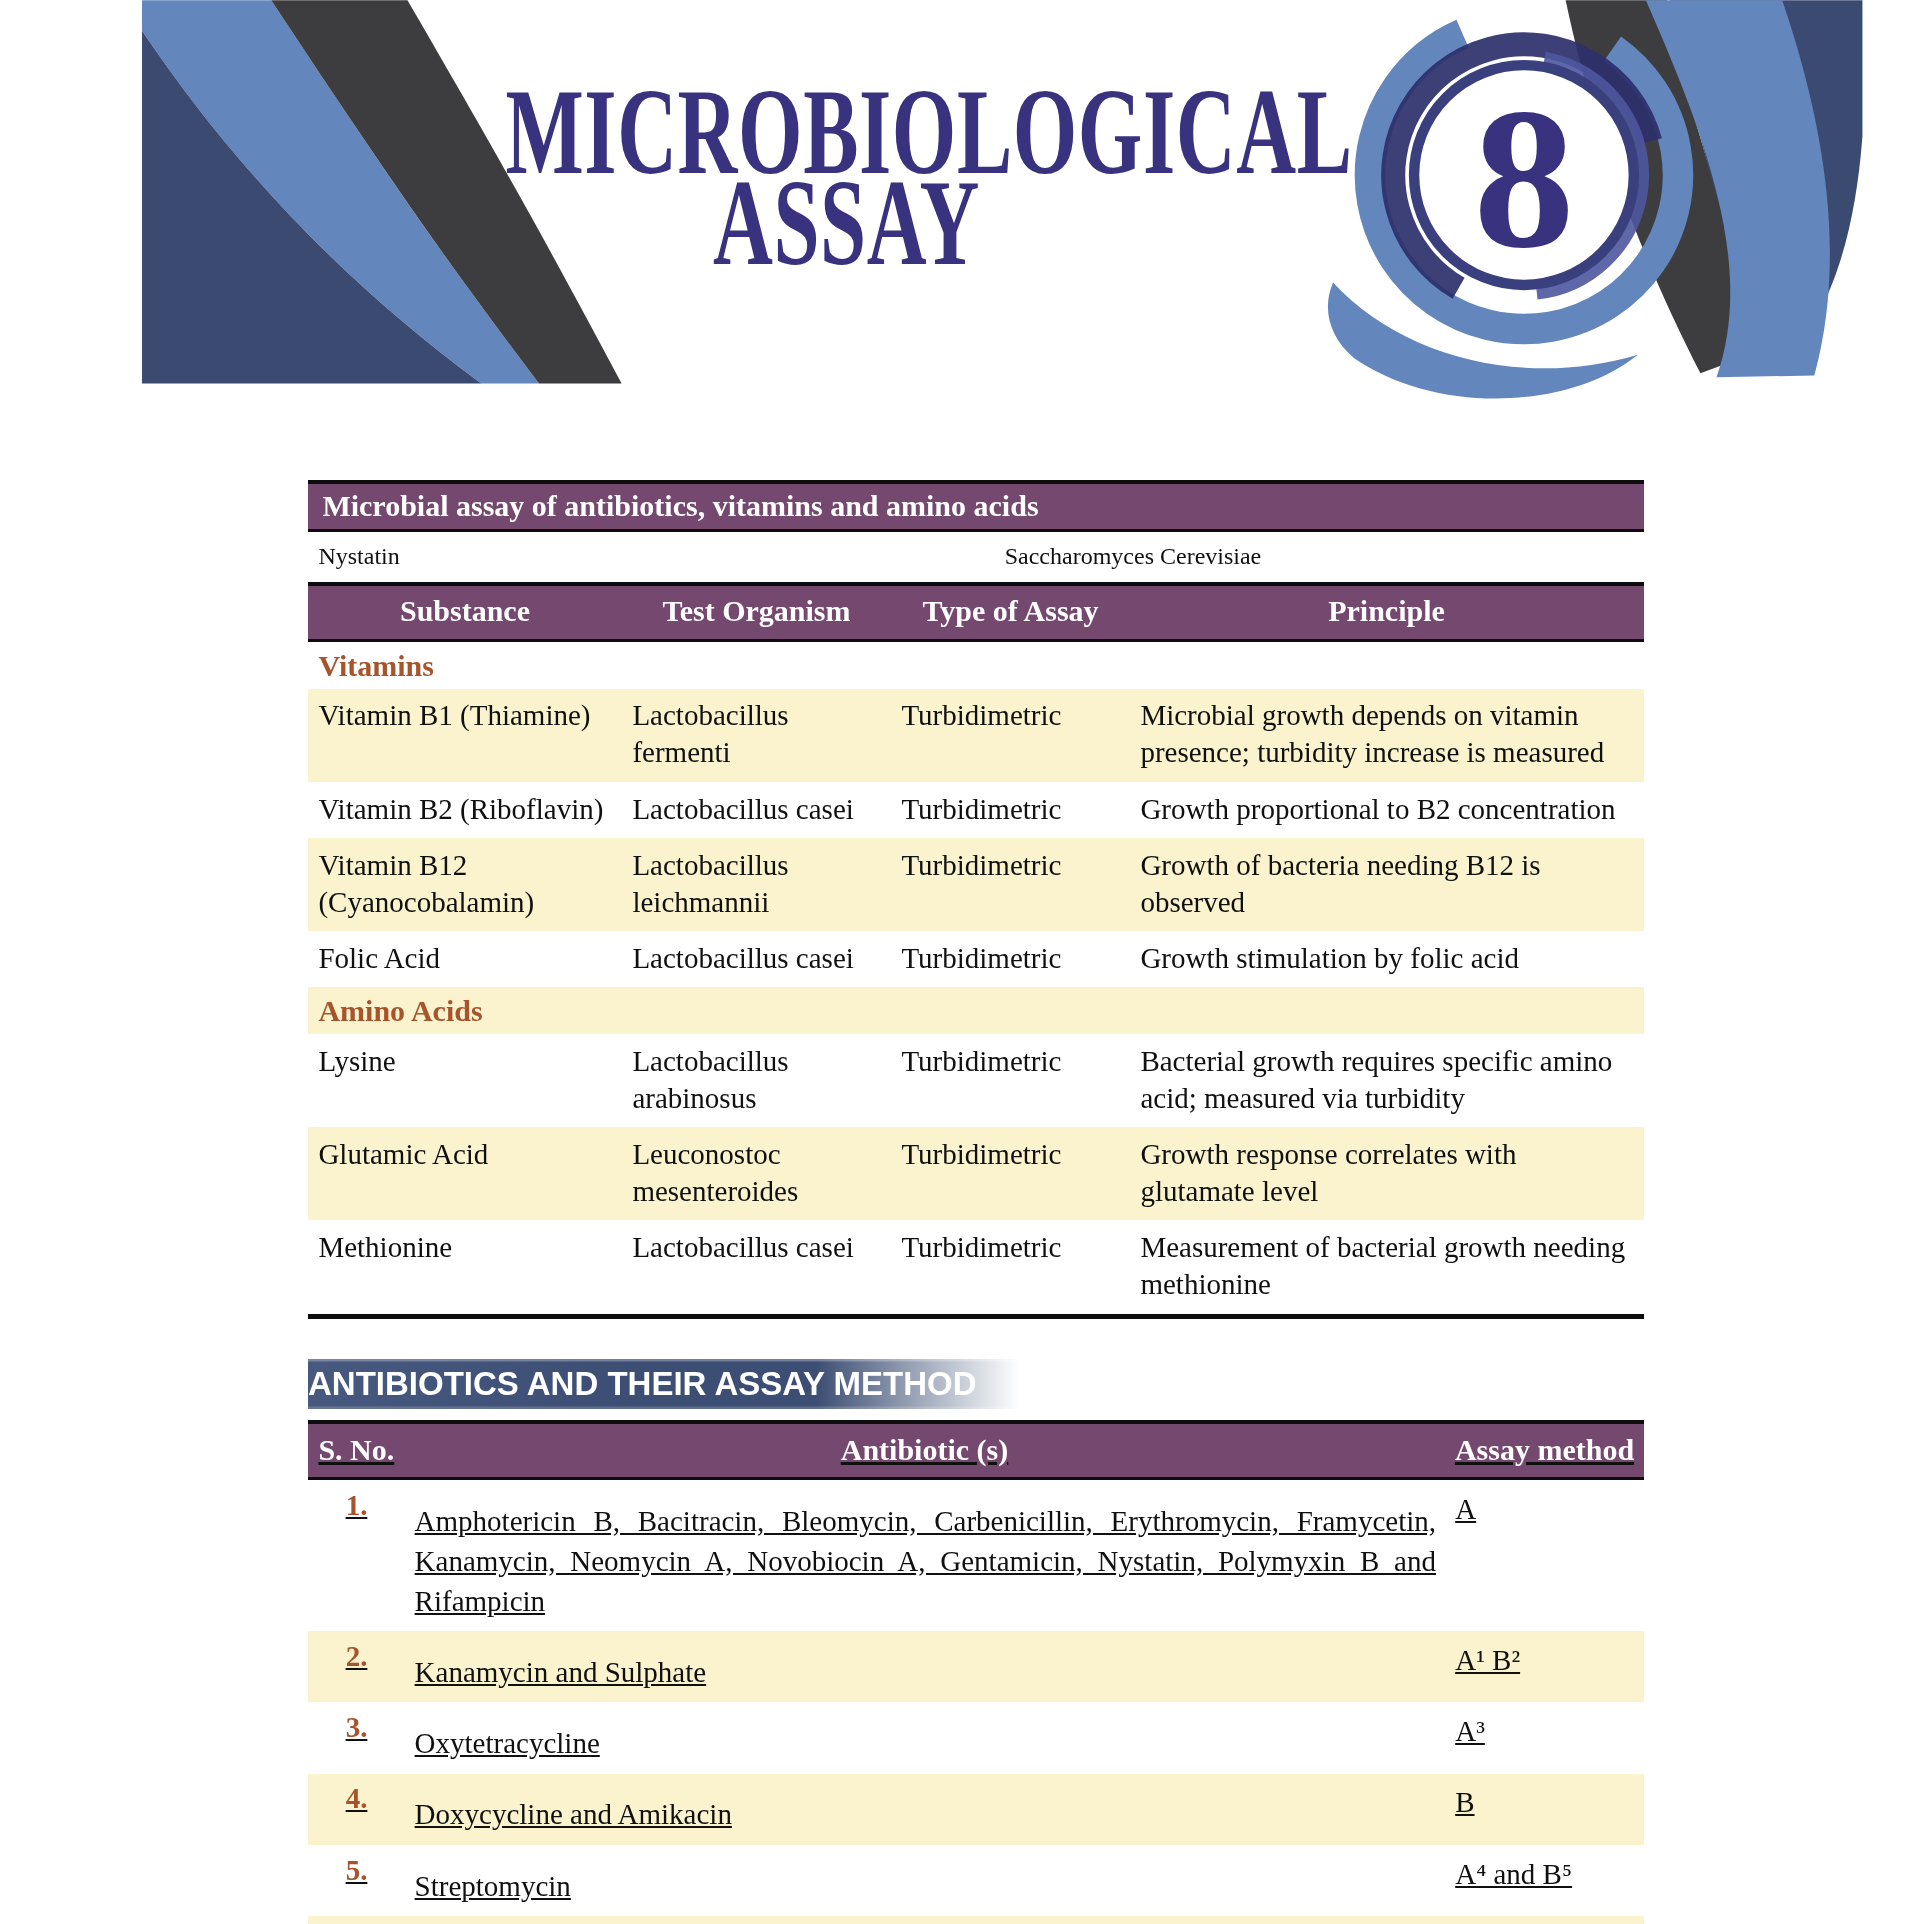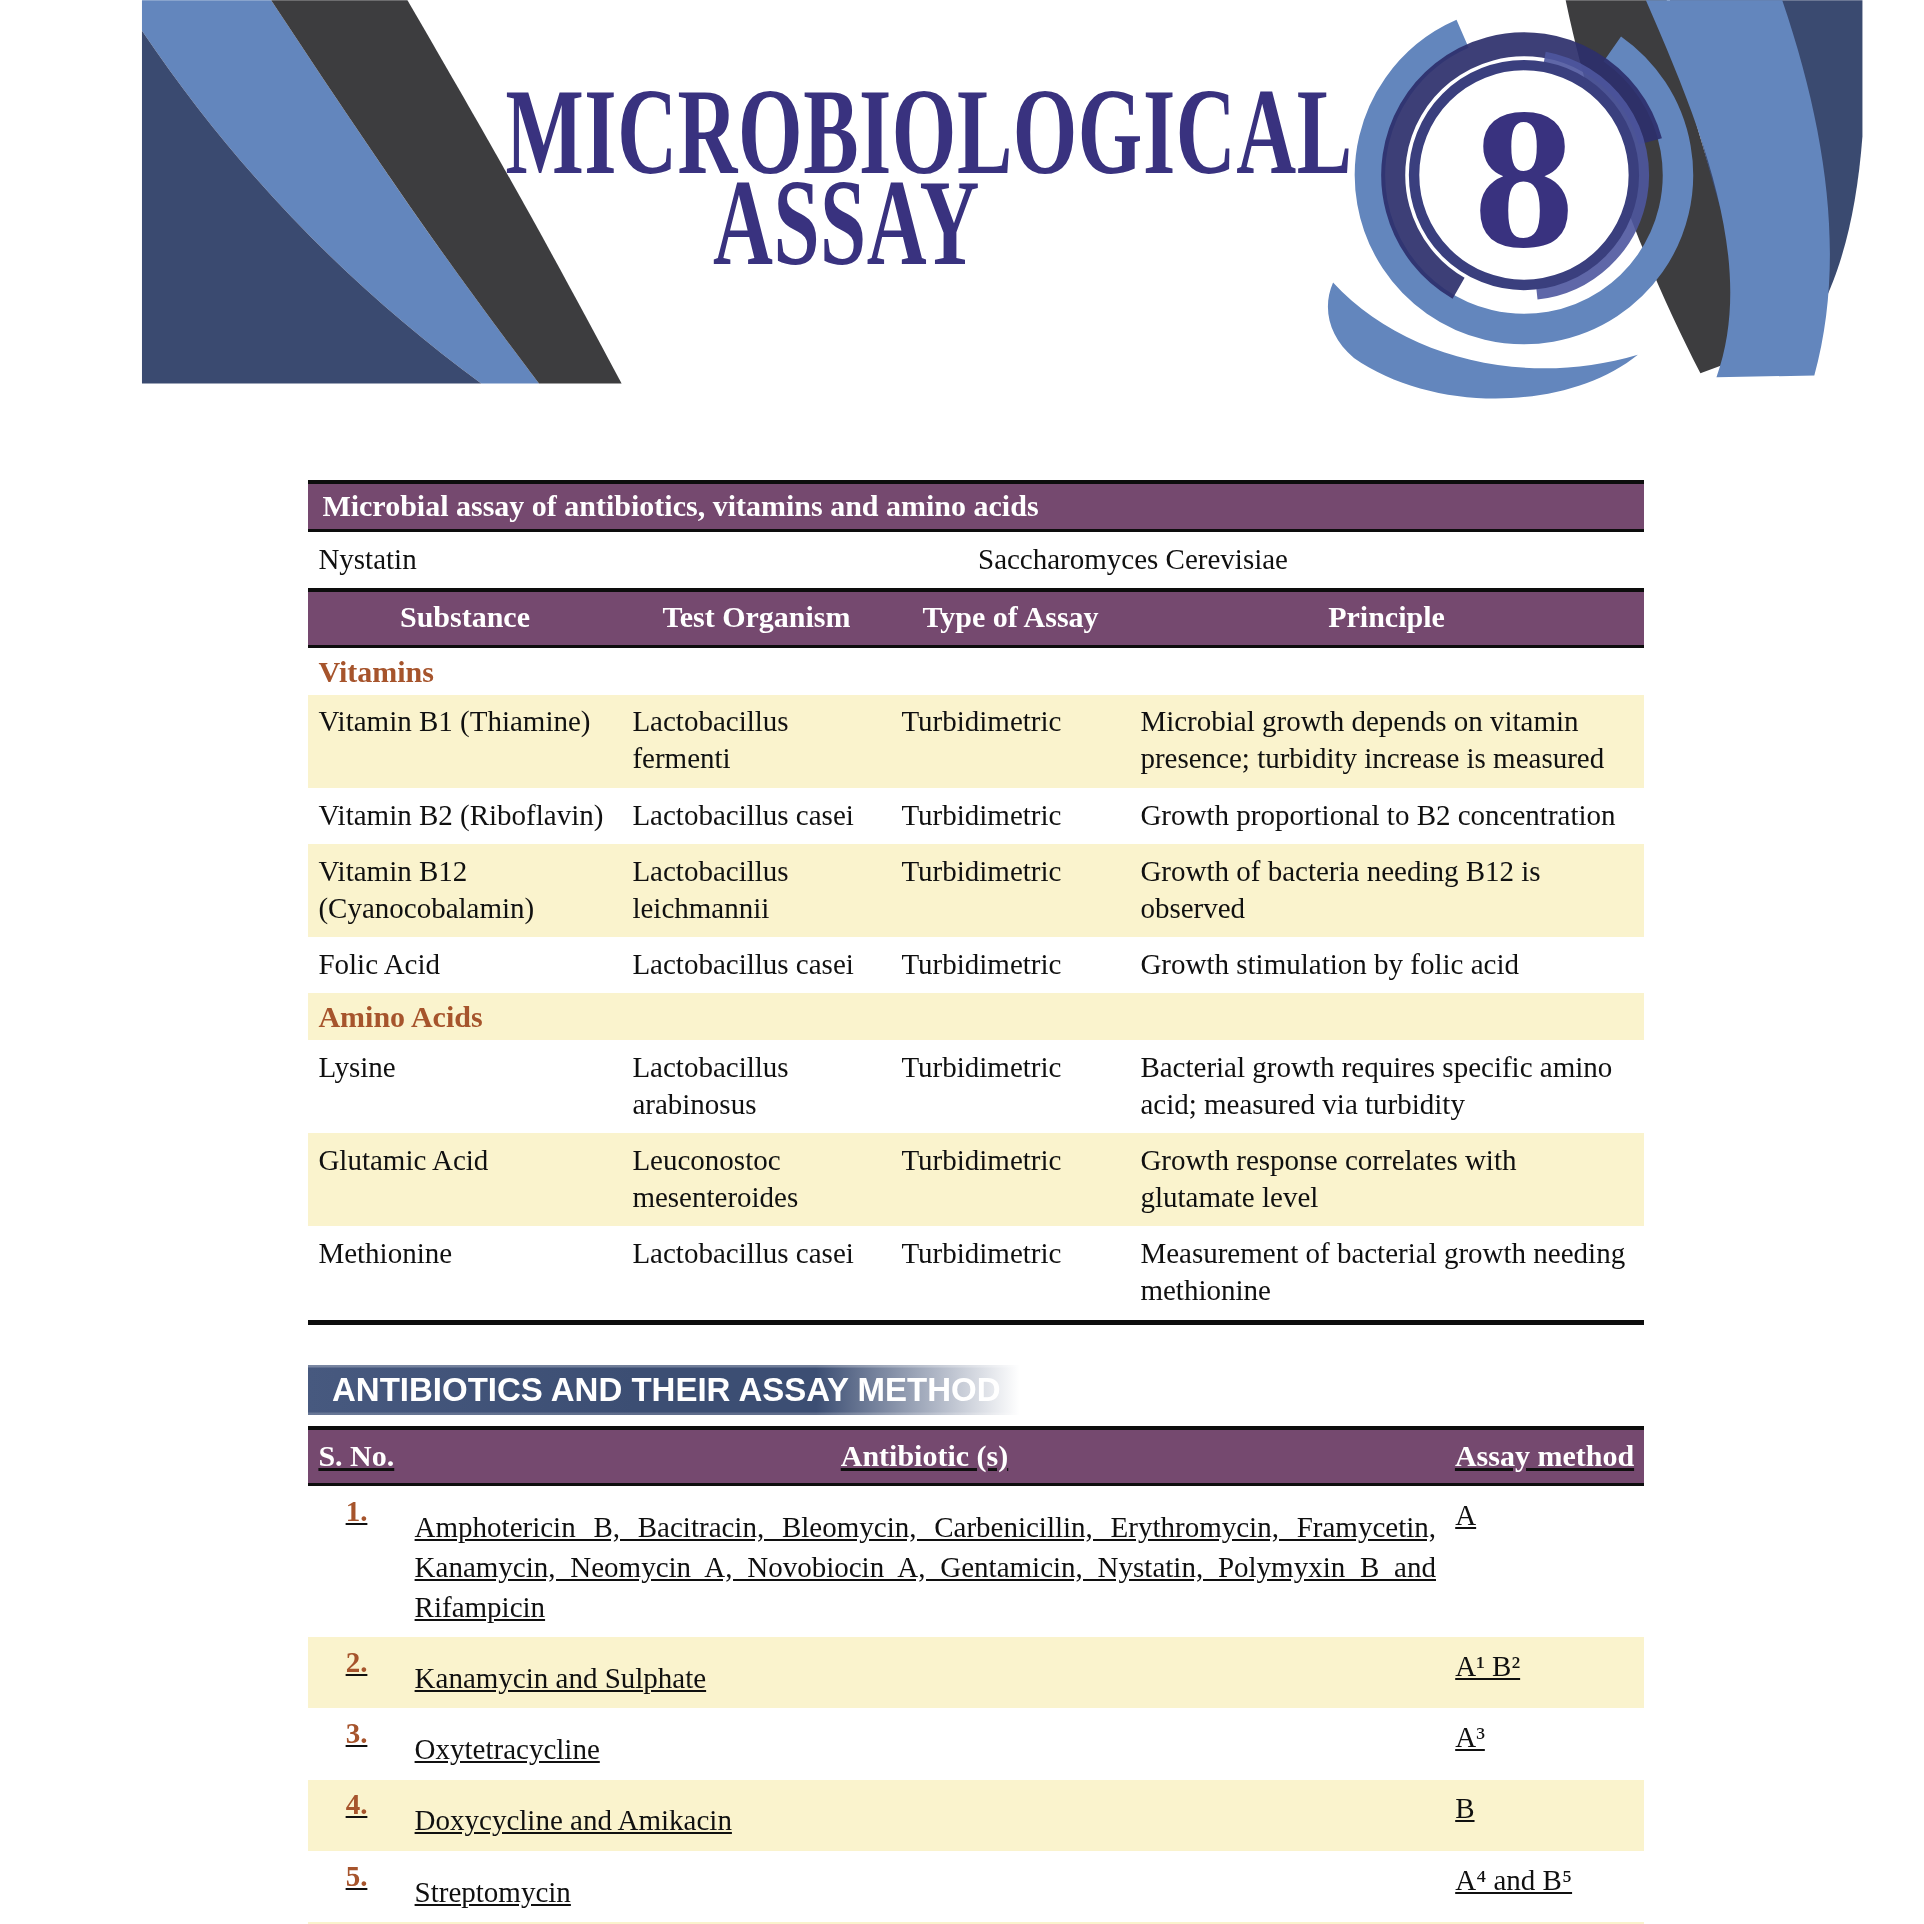--- a/index.html
+++ b/index.html
@@ -18,36 +18,36 @@
   .title-block{position:absolute;left:345px;top:87px;width:1003px;text-align:center;z-index:3;}
   .title-line{display:block;font-weight:bold;color:var(--indigo);font-size:122px;line-height:90px;
     transform:scaleX(0.68);transform-origin:50% 50%;letter-spacing:0.8px;white-space:nowrap;}
   .title-line.second{margin-top:0.8px;}
   
   .content{position:absolute;left:308px;top:480px;width:1336px;}
   
   .t1-caption{background:var(--purple);color:#fff;font-weight:bold;font-size:30px;
     border-top:4.8px solid var(--line);border-bottom:3.2px solid var(--line);
     padding:4.8px 0 6.4px 14.4px;}
-  .t1-example{display:grid;grid-template-columns:314px 1fr;padding:10.4px 0 12px 0;font-size:29px;}
+  .t1-example{display:grid;grid-template-columns:314px 1fr;padding:10.4px 0 12px 0;font-size:24px;}
   .t1-example .c1{padding-left:10.4px;}
   .t1-example .c2{text-align:center;}
   .grid4{display:grid;grid-template-columns:314px 269px 239px 513px;}
   .t1-head{background:var(--purple);color:#fff;font-weight:bold;font-size:30px;
     border-top:4.8px solid var(--line);border-bottom:3.2px solid var(--line);}
   .t1-head div{text-align:center;padding:8.8px 3.2px 10.4px 3.2px;}
   .t1-body{border-bottom:5.6px solid var(--line);}
   .sec-row div{color:var(--rust);font-weight:bold;font-size:30px;padding:7.2px 0 5.6px 10.4px;}
   .cell{font-size:29px;line-height:37px;padding:8.8px 13px 10.4px 10.4px;}
   .org{}
   .shaded{background:var(--cream);}
   
   .band{margin-top:40px;width:726px;height:50px;line-height:50px;color:#fff;
     font-family:"Liberation Sans","DejaVu Sans",sans-serif;font-weight:bold;font-size:33px;
-    padding-left:24px;box-sizing:border-box;white-space:nowrap;
+    padding-left:0;box-sizing:border-box;white-space:nowrap;
     background:linear-gradient(90deg,#47597f 0%,#3c4e73 45%,#3c4e73 70%,rgba(60,78,115,0) 98%);
     box-shadow:inset 0 2.4px 0 rgba(255,255,255,0.28), inset 0 -2.4px 0 rgba(255,255,255,0.18);}
   
   .t2{margin-top:11.2px;text-decoration:underline;}
   .grid3{display:grid;grid-template-columns:97px 1039px 201px;}
   .t2-head{background:var(--purple);color:#fff;font-weight:bold;font-size:30px;
     border-top:4.8px solid var(--line);border-bottom:3.2px solid var(--line);}
   .t2-head .h-sno{text-align:left;padding:8.8px 0 10.4px 10.4px;}
   .t2-head .h-ab{text-align:center;padding:8.8px 0 10.4px 0;}
   .t2-head .h-am{text-align:center;padding:8.8px 0 10.4px 0;}

